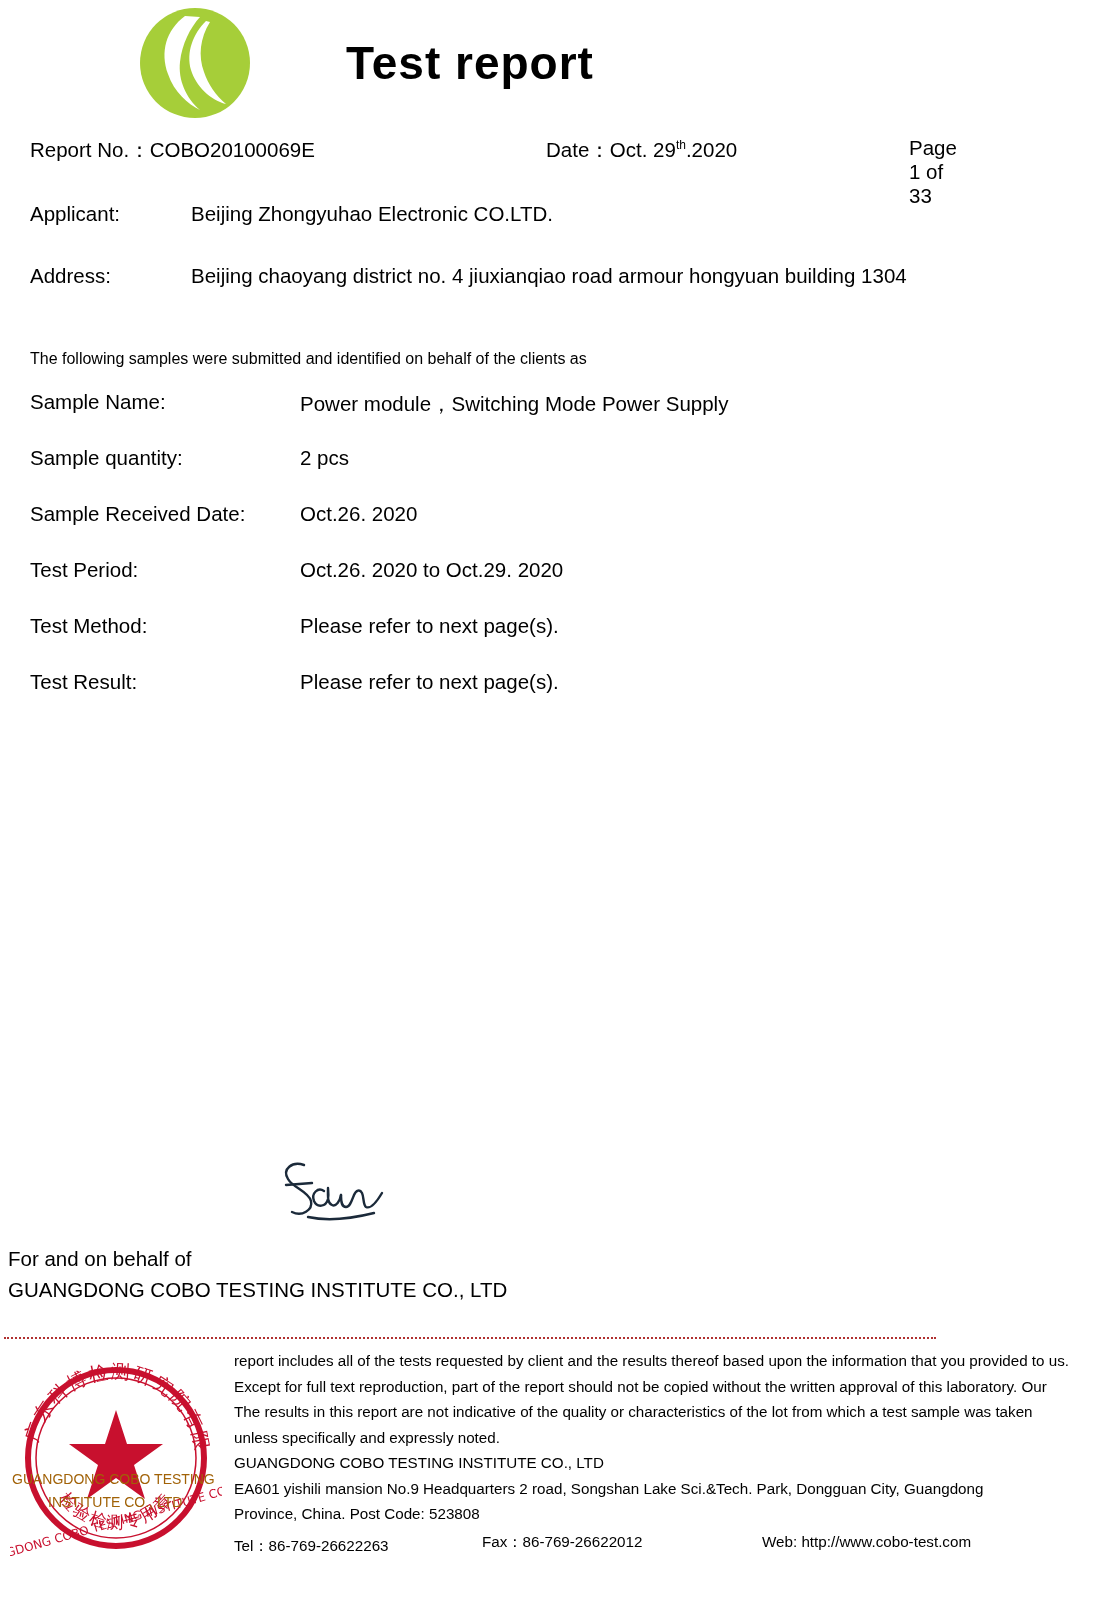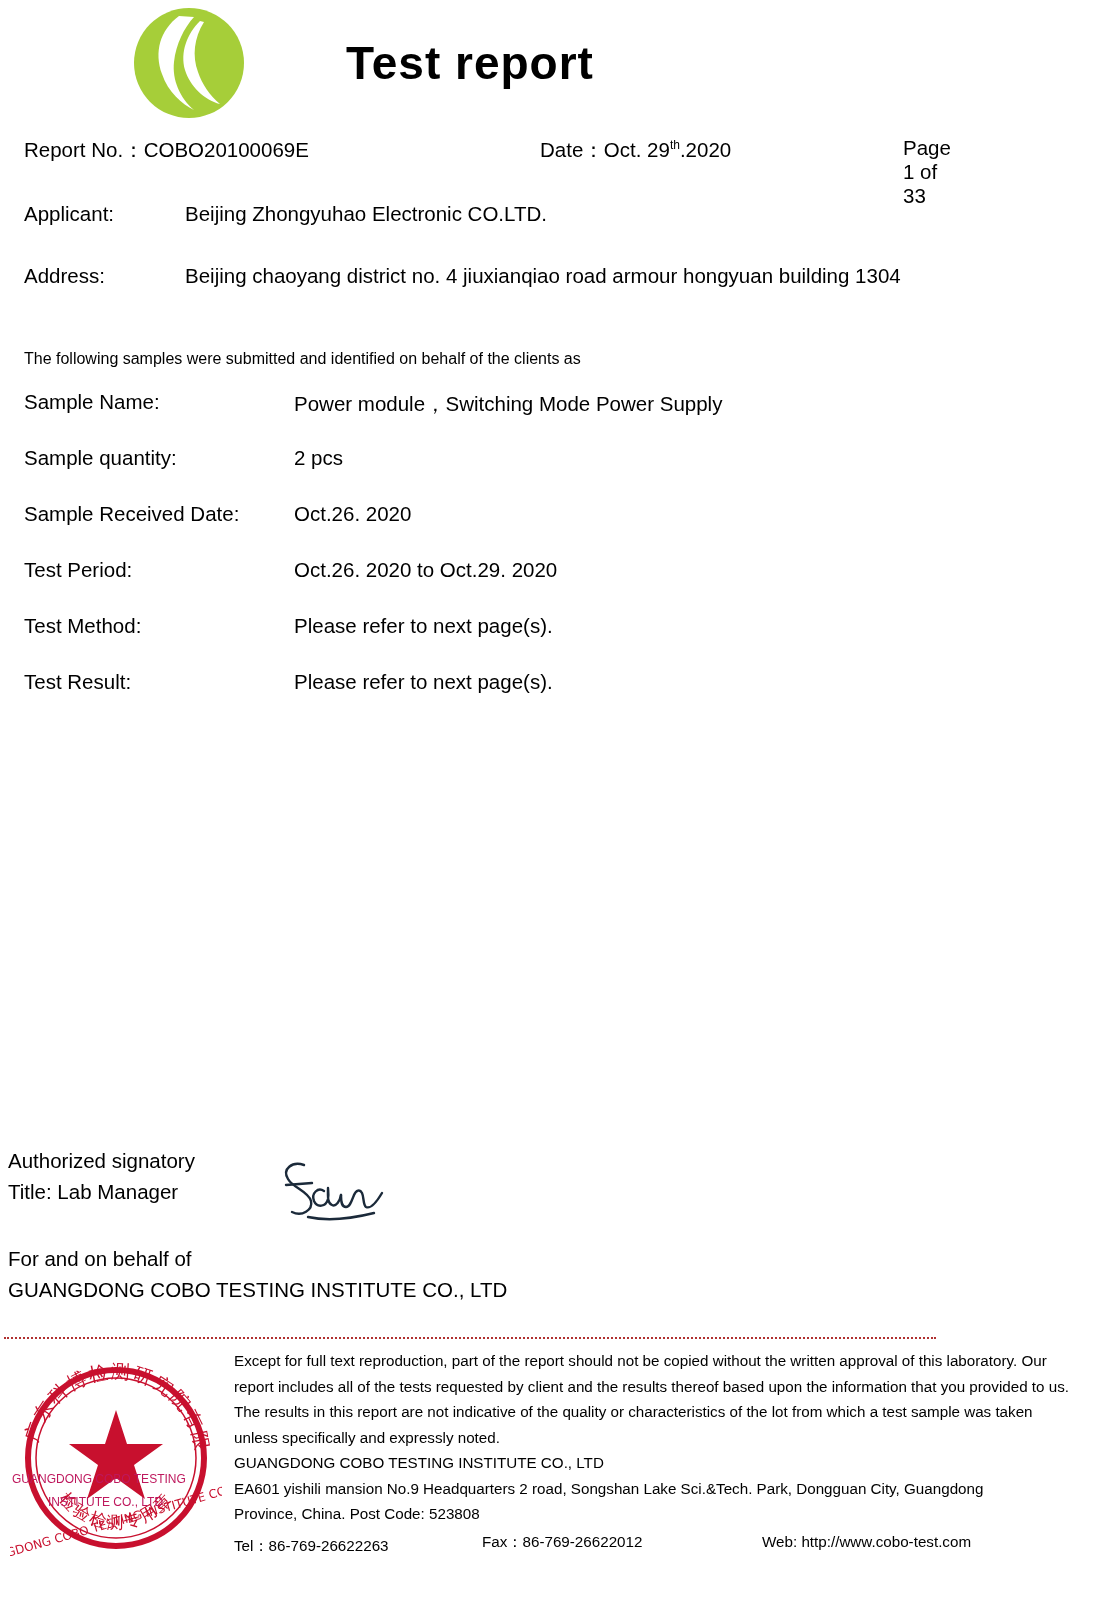--- a/index.html
+++ b/index.html
@@ -13,21 +13,21 @@
     position: relative;
     font-family: "Liberation Sans", sans-serif;
     color: #000000;
     overflow: hidden;
   }
   .page {
     position: relative;
     width: 940px;
     height: 1600px;
     box-sizing: border-box;
-    padding: 0 20px;
+    padding: 0 26px;
   }
 
   
   .header {
     position: relative;
     height: 128px;
   }
   .logo {
     position: absolute;
     left: 112px;
@@ -194,24 +194,20 @@
     <div class="frow">
       <span class="lbl">Test Method:</span>
       <span class="val val-b">Please refer to next page(s).</span>
     </div>
     <div class="frow">
       <span class="lbl">Test Result:</span>
       <span class="val val-b">Please refer to next page(s).</span>
     </div>
   </div>
 
-  <div class="signature-block">
-    <div>Authorized signatory</div>
-    <div>Title: Lab Manager</div>
-  </div>
   <div class="sig-img">
     <svg width="120" height="80" viewBox="0 0 120 80" xmlns="http://www.w3.org/2000/svg">
       <g fill="none" stroke="#1b2a3a" stroke-width="2.4" stroke-linecap="round" stroke-linejoin="round">
         <path d="M26 10 C14 6 4 14 10 24 C15 33 30 36 33 46 C35 55 24 62 14 57"></path>
         <path d="M8 30 L34 28"></path>
         <path d="M46 36 C40 32 33 38 36 46 C39 53 48 52 50 44 C51 39 50 35 50 33 C50 40 49 48 54 50 C58 52 62 46 63 40"></path>
         <path d="M63 40 C63 48 64 52 68 52 C72 52 74 45 76 40 C78 35 82 34 84 38 C86 42 85 50 88 52 C92 54 98 48 104 38"></path>
         <path d="M30 62 C48 66 72 64 96 58"></path>
       </g>
     </svg>
@@ -234,28 +230,28 @@
       <polygon points="106,58 117,92 153,92 124,113 135,147 106,126 77,147 88,113 59,92 95,92" fill="#c8102e"></polygon>
       <text font-size="19" font-family="DejaVu Sans, sans-serif" fill="#c8102e" letter-spacing="2">
         <textPath href="#arcTop" startOffset="6%">广东科博检测研究院有限公司</textPath>
       </text>
       <text font-size="17" font-family="DejaVu Sans, sans-serif" fill="#c8102e" letter-spacing="2" text-anchor="middle">
         <textPath href="#arcBot" startOffset="50%">检验检测专用章</textPath>
       </text>
       <text x="106" y="174" font-size="12" font-family="DejaVu Sans, sans-serif" fill="#c8102e" text-anchor="middle" transform="rotate(-16 106 174)">GUANGDONG COBO TESTING INSTITUTE CO., LTD</text>
     </svg>
   </div>
-  <div style="position:absolute;left:12px;top:1468px;width:212px;font-size:12px;line-height:23px;color:#be185d;">
+  <div style="position:absolute;left:12px;top:1468px;width:212px;font-size:14px;line-height:23px;color:#a16207;">
     <div>GUANGDONG COBO TESTING</div>
     <div style="padding-left:36px;">INSTITUTE CO., LTD</div>
   </div>
 
   <div class="footer-text">
+    <p>report includes all of the tests requested by client and the results thereof based upon the information that you provided to us.</p>
     <p>Except for full text reproduction, part of the report should not be copied without the written approval of this laboratory. Our</p>
-    <p>report includes all of the tests requested by client and the results thereof based upon the information that you provided to us.</p>
     <p>The results in this report are not indicative of the quality or characteristics of the lot from which a test sample was taken</p>
     <p>unless specifically and expressly noted.</p>
     <p>GUANGDONG COBO TESTING INSTITUTE CO., LTD</p>
     <p>EA601 yishili mansion No.9 Headquarters 2 road, Songshan Lake Sci.&amp;Tech. Park, Dongguan City, Guangdong</p>
     <p>Province, China. Post Code: 523808</p>
     <div class="footer-contact" style="margin-top:2px;height:26px;">
       <span class="f-tel">Tel：86-769-26622263</span>
       <span class="f-fax">Fax：86-769-26622012</span>
       <span class="f-web">Web: http://www.cobo-test.com</span>
     </div>

